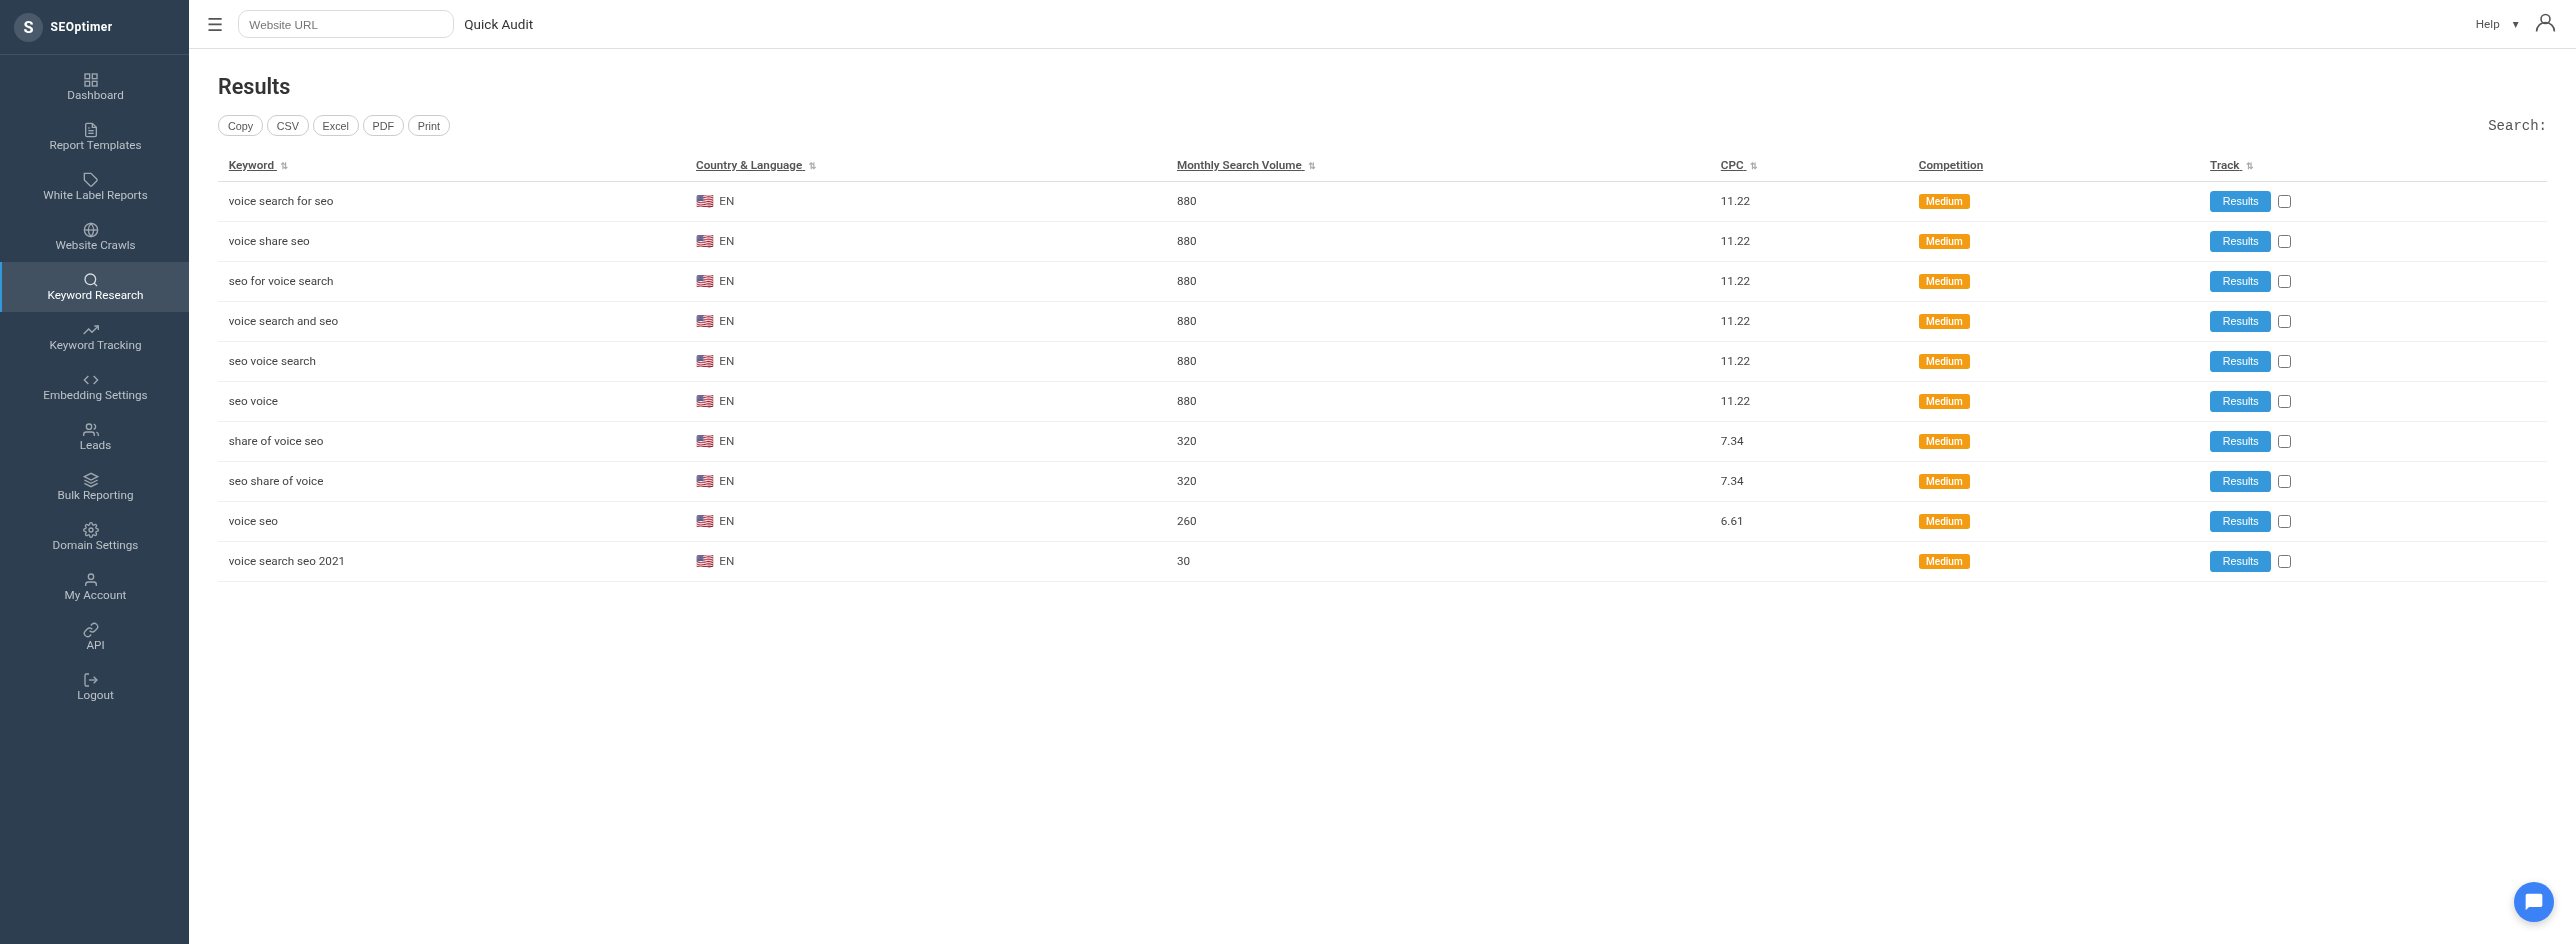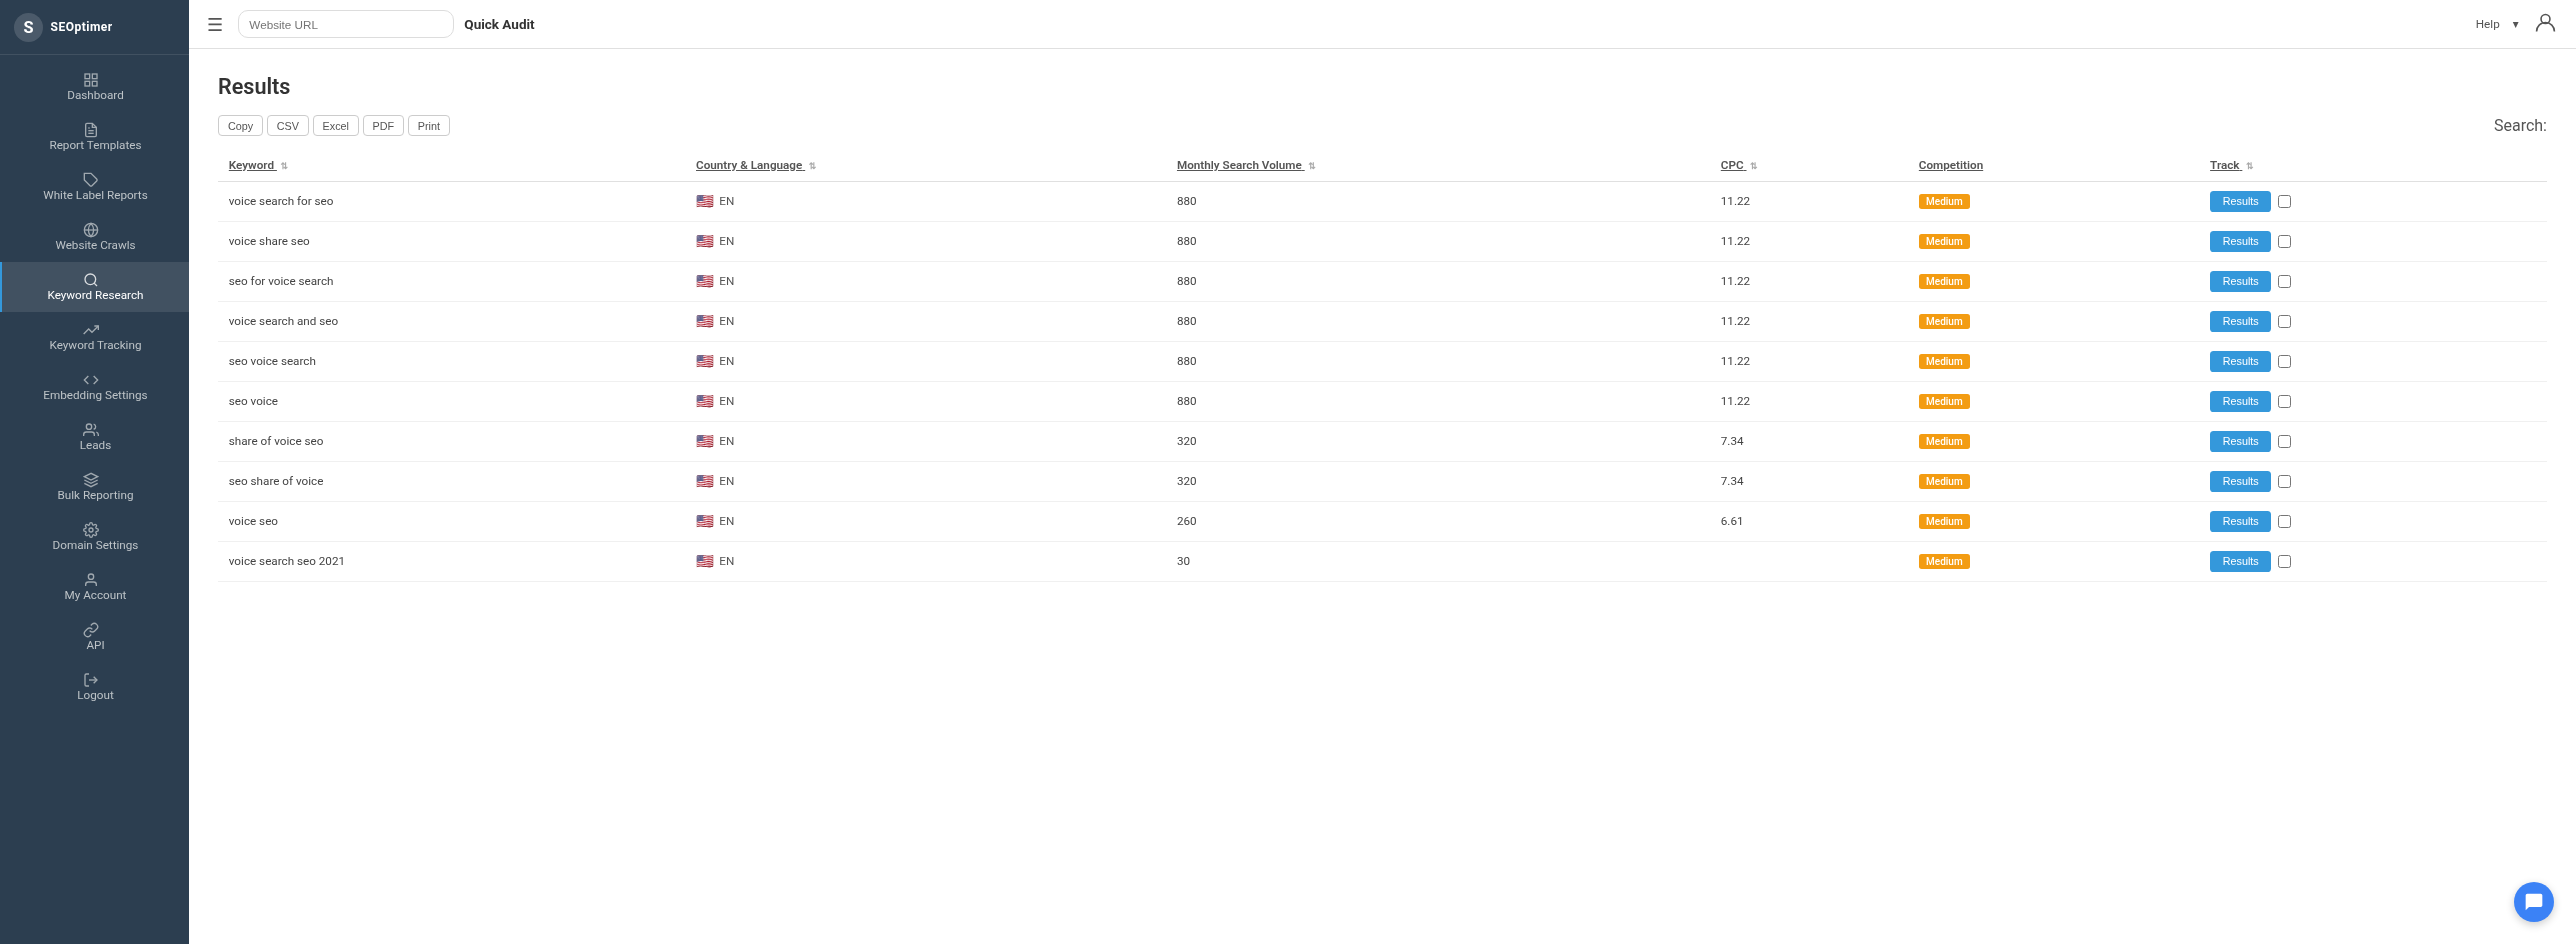--- a/index.html
+++ b/index.html
@@ -66,21 +66,21 @@
       border: 0.9px solid #ddd;
       border-radius: 10px;
       padding: 6.3px 10.8px;
       font-size: 11.7px;
       color: #999;
       width: 216px;
       outline: none;
     }
     .topbar-quick-audit {
       font-size: 13.5px;
-      font-weight: 700;
+      font-weight: 400;
       color: #333;
     }
     .topbar-right {
       margin-left: auto;
       display: flex;
       align-items: center;
       gap: 14.4px;
     }
     .help-btn {
       font-size: 11.7px;
@@ -110,27 +110,28 @@
       align-items: center;
       margin-bottom: 12.6px;
       gap: 3.6px;
     }
     .toolbar-btn {
       border: 0.9px solid #ccc;
       background: #fff;
       color: #555;
       font-size: 10.8px;
       padding: 3.6px 9px;
-      border-radius: 4px;
+      border-radius: 10px;
       cursor: pointer;
     }
     .search-label {
       margin-left: auto;
-      font-size: 16px;
+      font-size: 14px;
       color: #555;
+      font-family: Liberation Mono, monospace;
     }
 
     
     table {
       width: 100%;
       border-collapse: collapse;
       font-size: 11.7px;
     }
     thead th {
       text-align: left;

